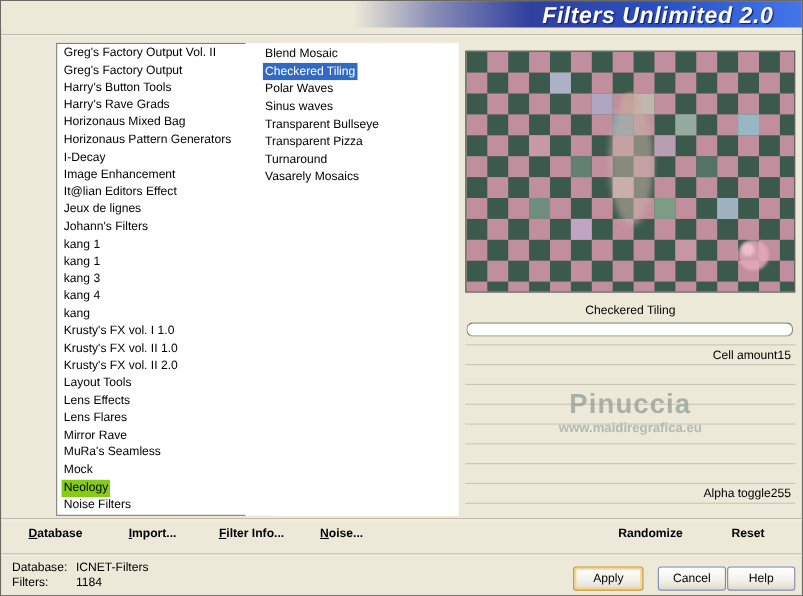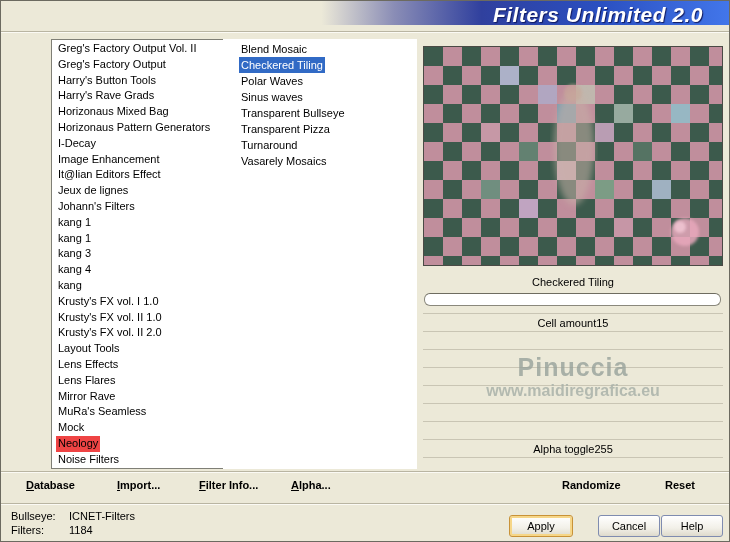--- a/index.html
+++ b/index.html
@@ -16,21 +16,21 @@
   .tab{padding:3px 11px 4px;border:1px solid #919b9c;border-bottom:none;border-radius:3px 3px 0 0;
     background:#ece9d8;cursor:default;}
   .tab.active{background:#f3f1e6;font-weight:bold;padding-bottom:6px;margin-bottom:-1px;border-top:2px solid #e49335;}
 
   
   .cat-list{position:absolute;left:14px;top:38px;width:198px;height:430px;background:#fff;
     border:1px solid #7f7f76;box-sizing:border-box;margin-left:36px;}
   .cat-items{position:absolute;left:0;top:0;right:16px;bottom:0;overflow:hidden;padding-top:1px;}
   .li-row{height:15.8px;line-height:15.8px;padding-left:4px;white-space:nowrap;overflow:hidden;}
   .li-row span{display:inline-block;padding:0 2px;}
-  .cat-sel{background:#ef4444;}
+  .cat-sel{background:#84cc16;}
   .fil-list{position:absolute;left:222px;top:38px;width:194px;height:430px;background:#fff;
     box-sizing:border-box;padding-top:2px;}
   .fil-list .li-row{height:16px;line-height:16px;padding-left:16px;}
   .fil-sel{background:#316ac5;color:#fff;}
 
   
   .vscroll{position:absolute;top:1px;right:1px;width:16px;height:426px;
     background:linear-gradient(90deg,#f7f7f3,#ebe9de);}
   .sb-btn{position:absolute;left:0;width:16px;height:16px;box-sizing:border-box;
     background:linear-gradient(180deg,#dce6fb,#b8cdf6 80%,#a8c0ee);
@@ -44,40 +44,40 @@
     border:1px solid #4a4a45;
     background:conic-gradient(#c08e9c 0 25%,#3c5a4c 0 50%,#c08e9c 0 75%,#3c5a4c 0) 0 0/38px 38px;}
   .preview svg{position:absolute;left:0;top:0;}
 
   .param-title{position:absolute;left:422px;top:272px;width:300px;height:18px;line-height:18px;text-align:center;}
   .progress{position:absolute;left:423px;top:292px;width:297px;height:13px;background:#fff;
     border:1px solid #8a887c;border-top-color:#6e6c60;border-radius:6px;box-sizing:border-box;}
 
   .params{position:absolute;left:422px;top:312px;width:300px;border-top:1px solid #c9c5b4;}
   .prow{height:18px;line-height:18px;border-bottom:1px solid #c9c5b4;display:flex;
-    justify-content:center;padding:0 4px;box-sizing:border-box;}
+    justify-content:flex-end;padding:0 4px;box-sizing:border-box;}
   .watermark{position:absolute;left:422px;top:352px;width:300px;text-align:center;pointer-events:none;}
   .wm1{font-size:25px;font-weight:bold;color:#98a29b;letter-spacing:1px;opacity:.8;}
-  .wm2{font-size:16px;font-weight:bold;color:#aab2aa;opacity:.85;}
+  .wm2{font-size:12px;font-weight:bold;color:#aab2aa;opacity:.85;}
 
   
   .sep{position:absolute;left:0;width:100%;height:1px;background:#fbfaf4;border-top:1px solid #b9b5a2;}
   .sep-cmd{top:470px;} .sep-status{top:502px;}
   .cmd,.cmd2{position:absolute;top:478px;font-weight:bold;cursor:default;display:inline-block;}
   .cmd::first-letter{text-decoration:underline;}
   .cmd-db{left:25px;} .cmd-import{left:116px;} .cmd-info{left:198px;} .cmd-editor{left:290px;}
   .cmd-rand{left:561px;} .cmd-reset{left:664px;}
 
   
   .status{position:absolute;left:10px;top:508px;line-height:14px;}
   .status .lbl{display:inline-block;width:58px;}
   .btn{position:absolute;top:514px;width:62px;height:22px;box-sizing:border-box;text-align:center;
     line-height:20px;border:1px solid #7f8cb0;border-radius:3px;
     background:linear-gradient(180deg,#ffffff,#f2f0e8 60%,#dedacc);cursor:default;}
-  .btn-apply{left:508px;width:64px;border:1px solid #c89238;box-shadow:inset 0 0 0 2px #f6d688;}
+  .btn-apply{left:520px;width:64px;border:1px solid #c89238;box-shadow:inset 0 0 0 2px #f6d688;}
   .btn-cancel{left:584px;margin-left:13px;} .btn-help{left:660px;}
 </style>
 </head>
 <body>
 
 <div id="app">
 
   <div class="titlebar">
     <span class="title-text">Filters Unlimited 2.0</span>
   </div>
@@ -206,28 +206,28 @@
     </div>
   <div class="watermark">
     <div class="wm1">Pinuccia</div>
     <div class="wm2">www.maidiregrafica.eu</div>
   </div>
 
   <div class="sep sep-cmd"></div>
   <span class="cmd cmd-db">Database</span>
   <span class="cmd cmd-import">Import...</span>
   <span class="cmd cmd-info">Filter Info...</span>
-  <span class="cmd cmd-editor">Alpha...</span>
+  <span class="cmd cmd-editor">Noise...</span>
   <span class="cmd2 cmd-rand">Randomize</span>
   <span class="cmd2 cmd-reset">Reset</span>
 
   <div class="sep sep-status"></div>
   <div class="status">
     <div>
-      <span class="lbl">Bullseye:</span><span>ICNET-Filters</span>
+      <span class="lbl">Database:</span><span>ICNET-Filters</span>
     </div>
     <div>
       <span class="lbl">Filters:</span><span>1184</span>
     </div>
   </div>
   <div class="btn btn-apply">Apply</div>
   <div class="btn btn-cancel">Cancel</div>
   <div class="btn btn-help">Help</div>
 
 </div>

